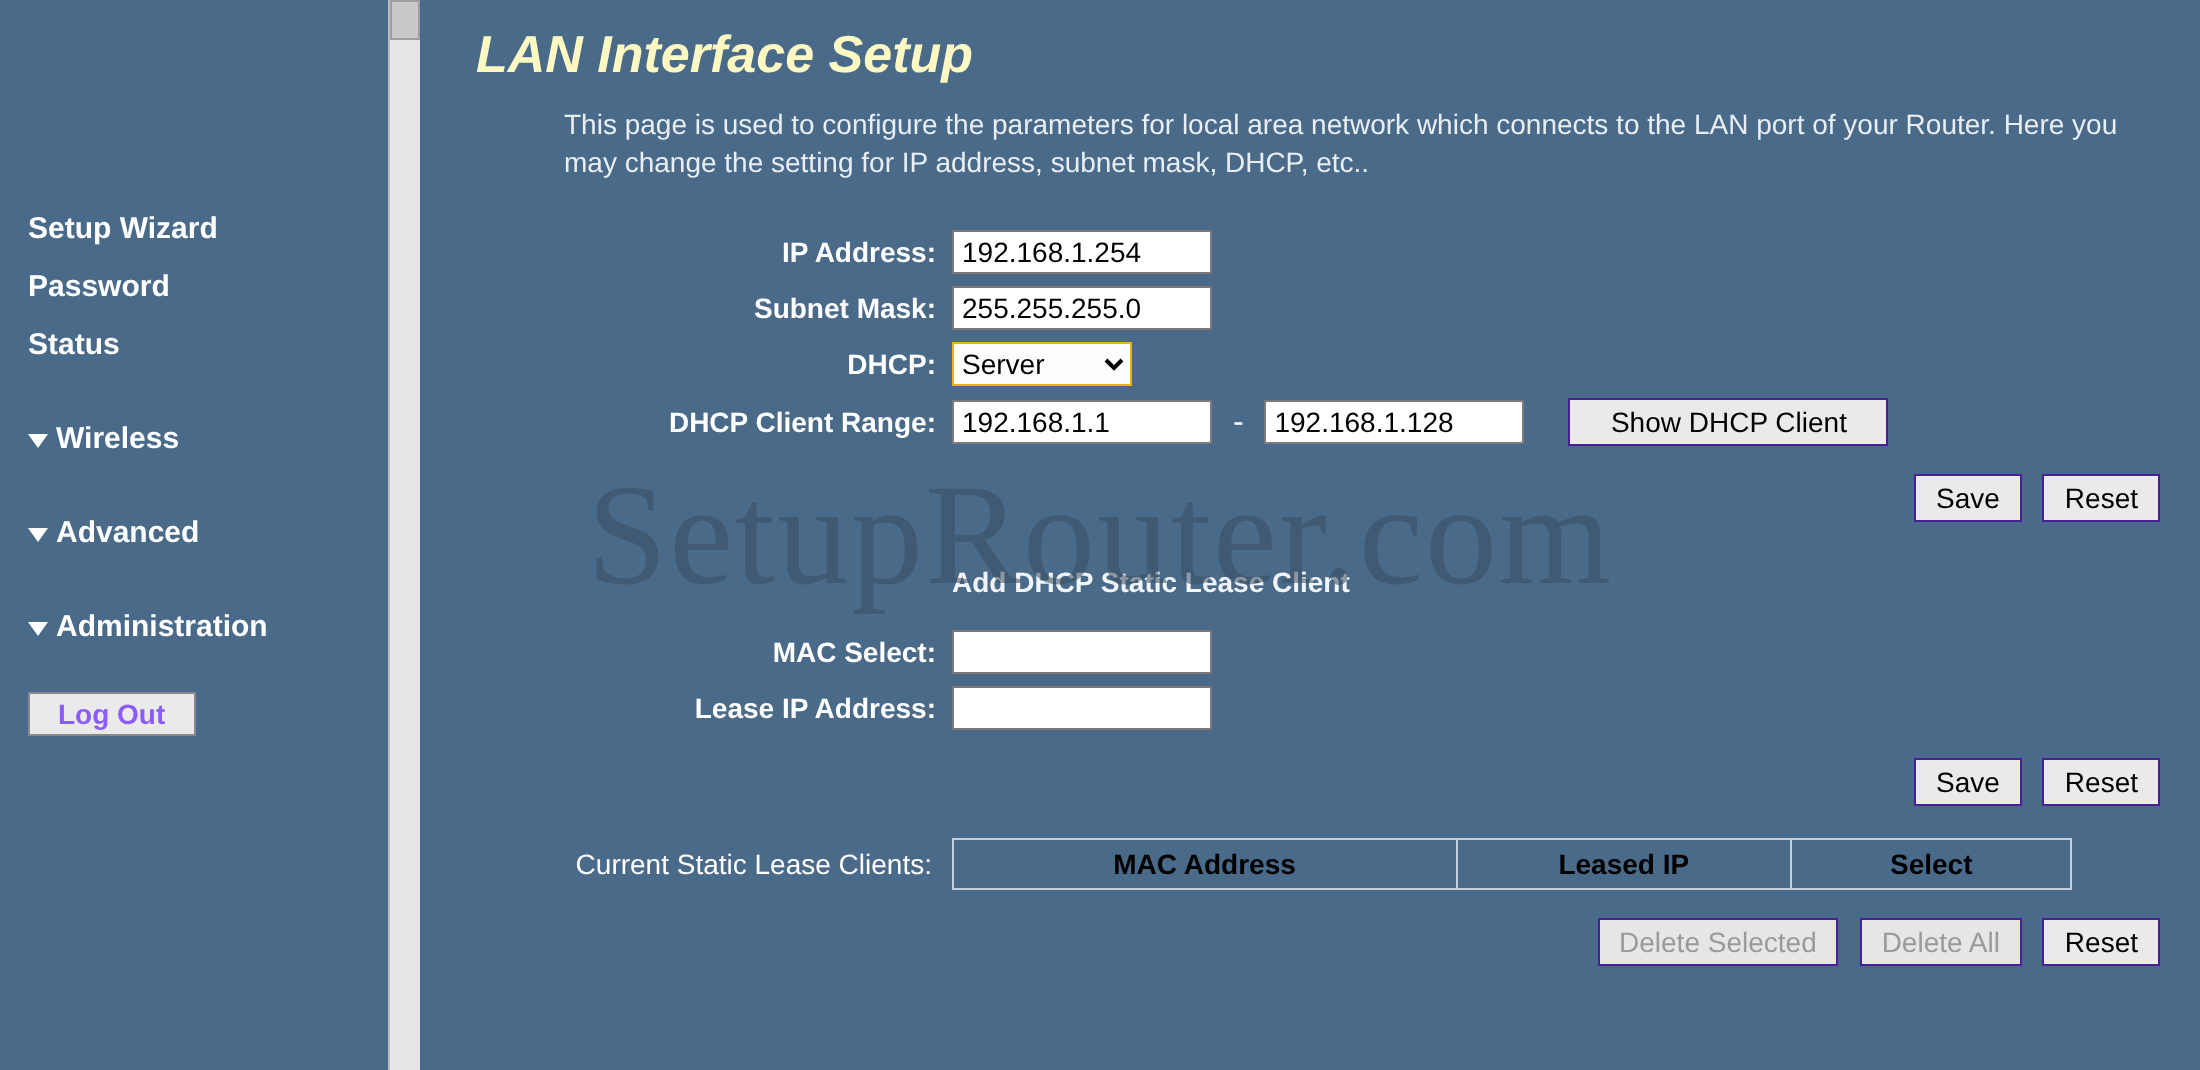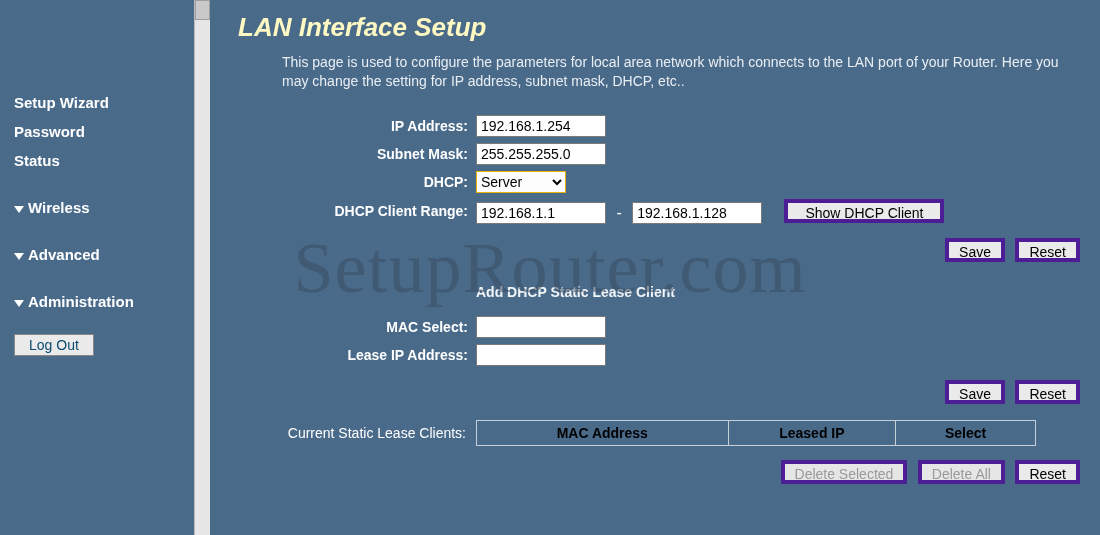--- a/index.html
+++ b/index.html
@@ -8,21 +8,21 @@
     background: #4a6a8a;
     color: #fff;
     width: 1100px;
     height: 535px;
     overflow: hidden;
     position: relative;
   }
   .layout { display: flex; height: 100%; }
   .sidebar {
     width: 210px;
-    padding: 8px 14px;
+    padding: 20px 14px;
     background: #4a6a8a;
     font-size: 15px;
     position: relative;
   }
   .scroll-track {
     position: absolute;
     right: 0; top: 0;
     width: 16px; height: 100%;
     background: #e6e6e6;
     border-left: 1px solid #bdbdbd;
@@ -51,26 +51,27 @@
     border-left: 5px solid transparent;
     border-right: 5px solid transparent;
     border-top: 7px solid #fff;
     margin-right: 4px;
     vertical-align: middle;
   }
   .nav-group { margin-top: 18px; }
   .logout-btn {
     margin-top: 18px;
     background: #eaeaea;
-    color: #0c4a6e;
+    color: #8b5cf6;
     border: 1px solid #888;
     padding: 2px 14px;
     font-size: 14px;
     font-family: inherit;
     cursor: pointer;
+    font-weight: bold;
   }
   .main {
     flex: 1;
     padding: 12px 20px 12px 28px;
     background: #4a6a8a;
     position: relative;
   }
   .page-title {
     font-size: 26px;
     font-weight: bold;
@@ -118,21 +119,21 @@
     border: 1px solid #eab308;
     background: #fdfdfd;
     color: #000;
     height: 22px;
     width: 90px;
   }
   .range-sep { color: #fff; padding: 0 6px; }
   .btn {
     background: #eaeaea;
     color: #000;
-    border: 4px solid #4c1d95;
+    border: 1px solid #4c1d95;
     padding: 2px 10px;
     font-size: 14px;
     font-family: inherit;
     cursor: pointer;
     height: 24px;
   }
   .btn-wide { width: 160px; }
   .btn:disabled {
     color: #9a9a9a;
     background: #e6e6e6;

